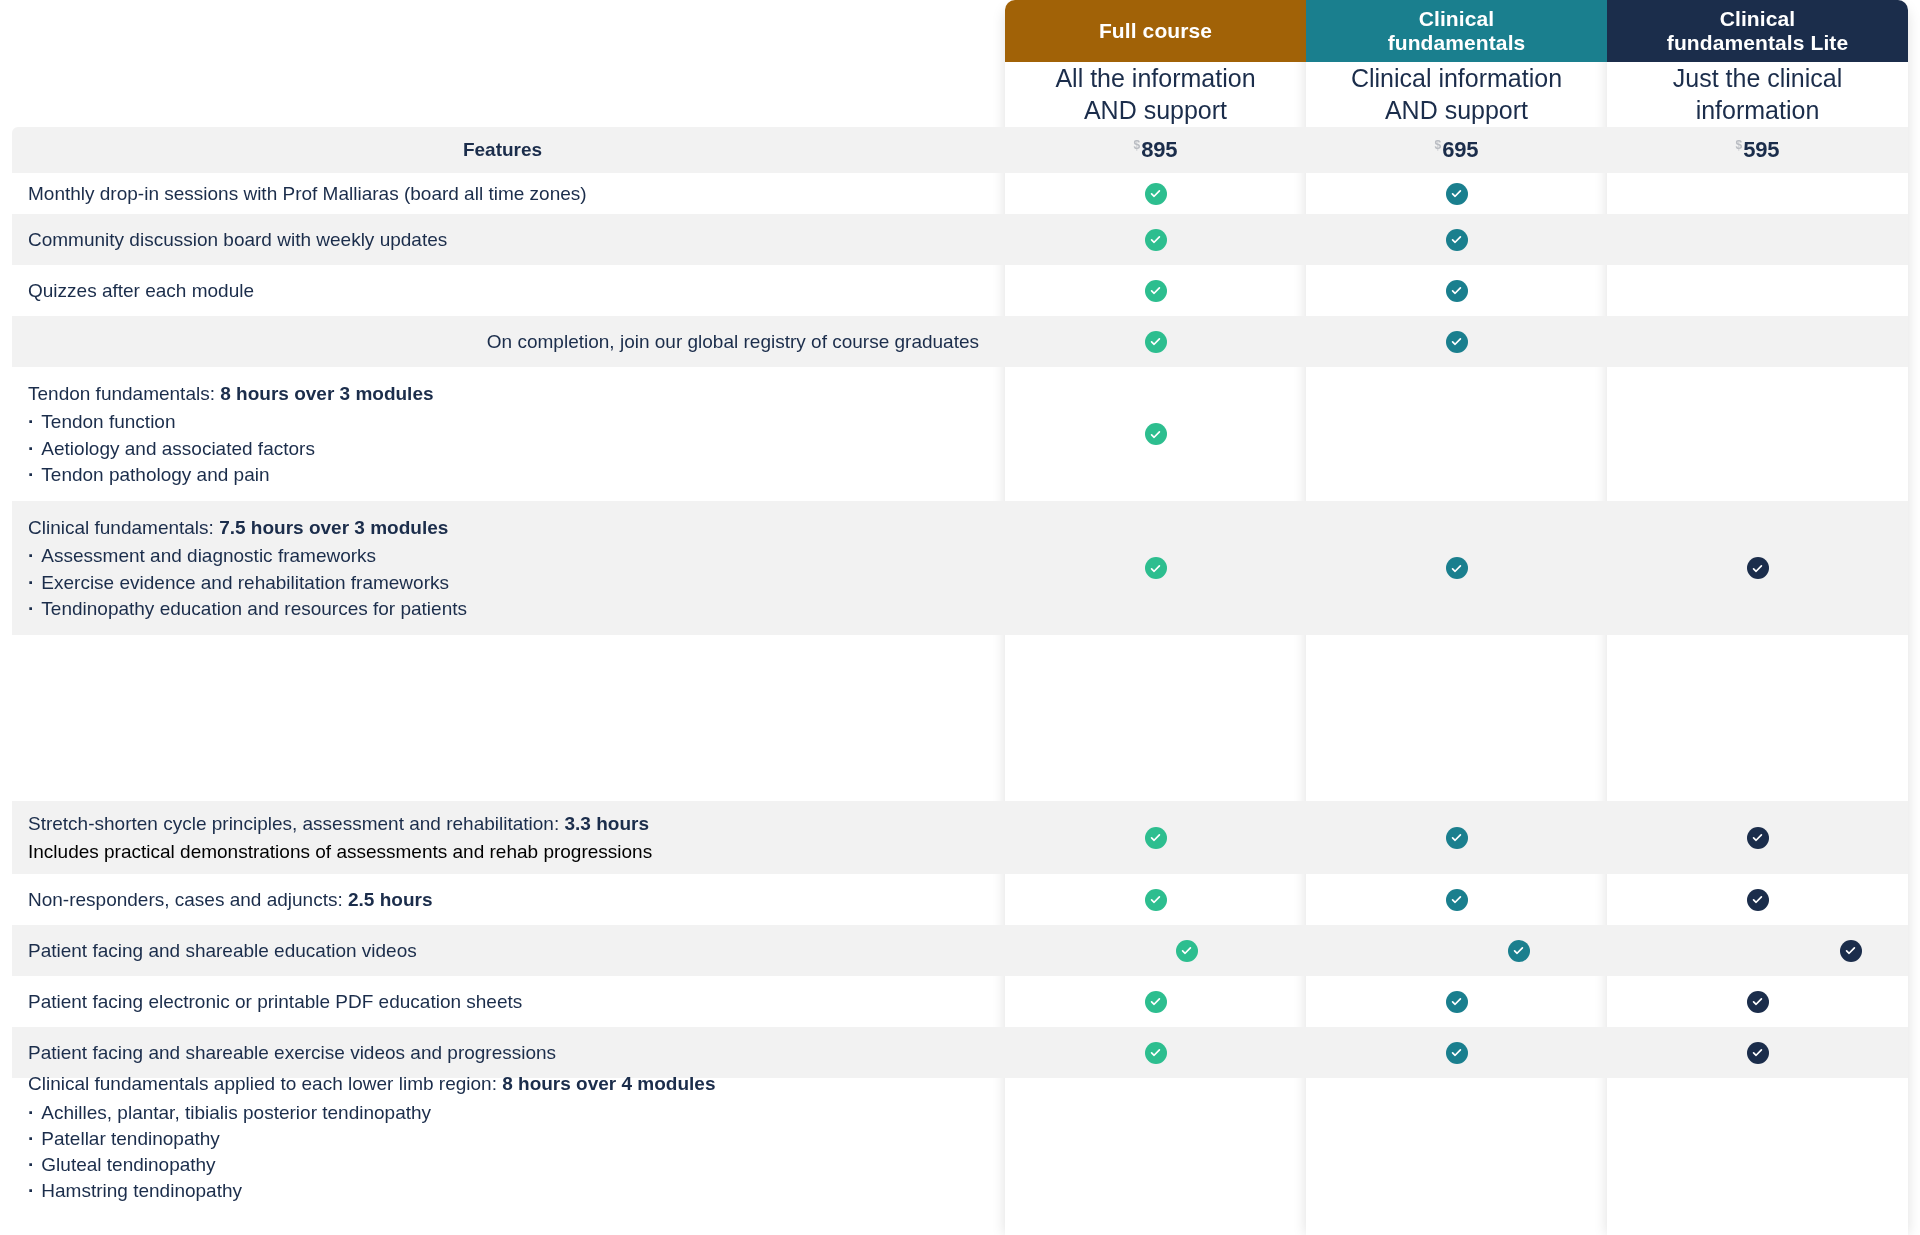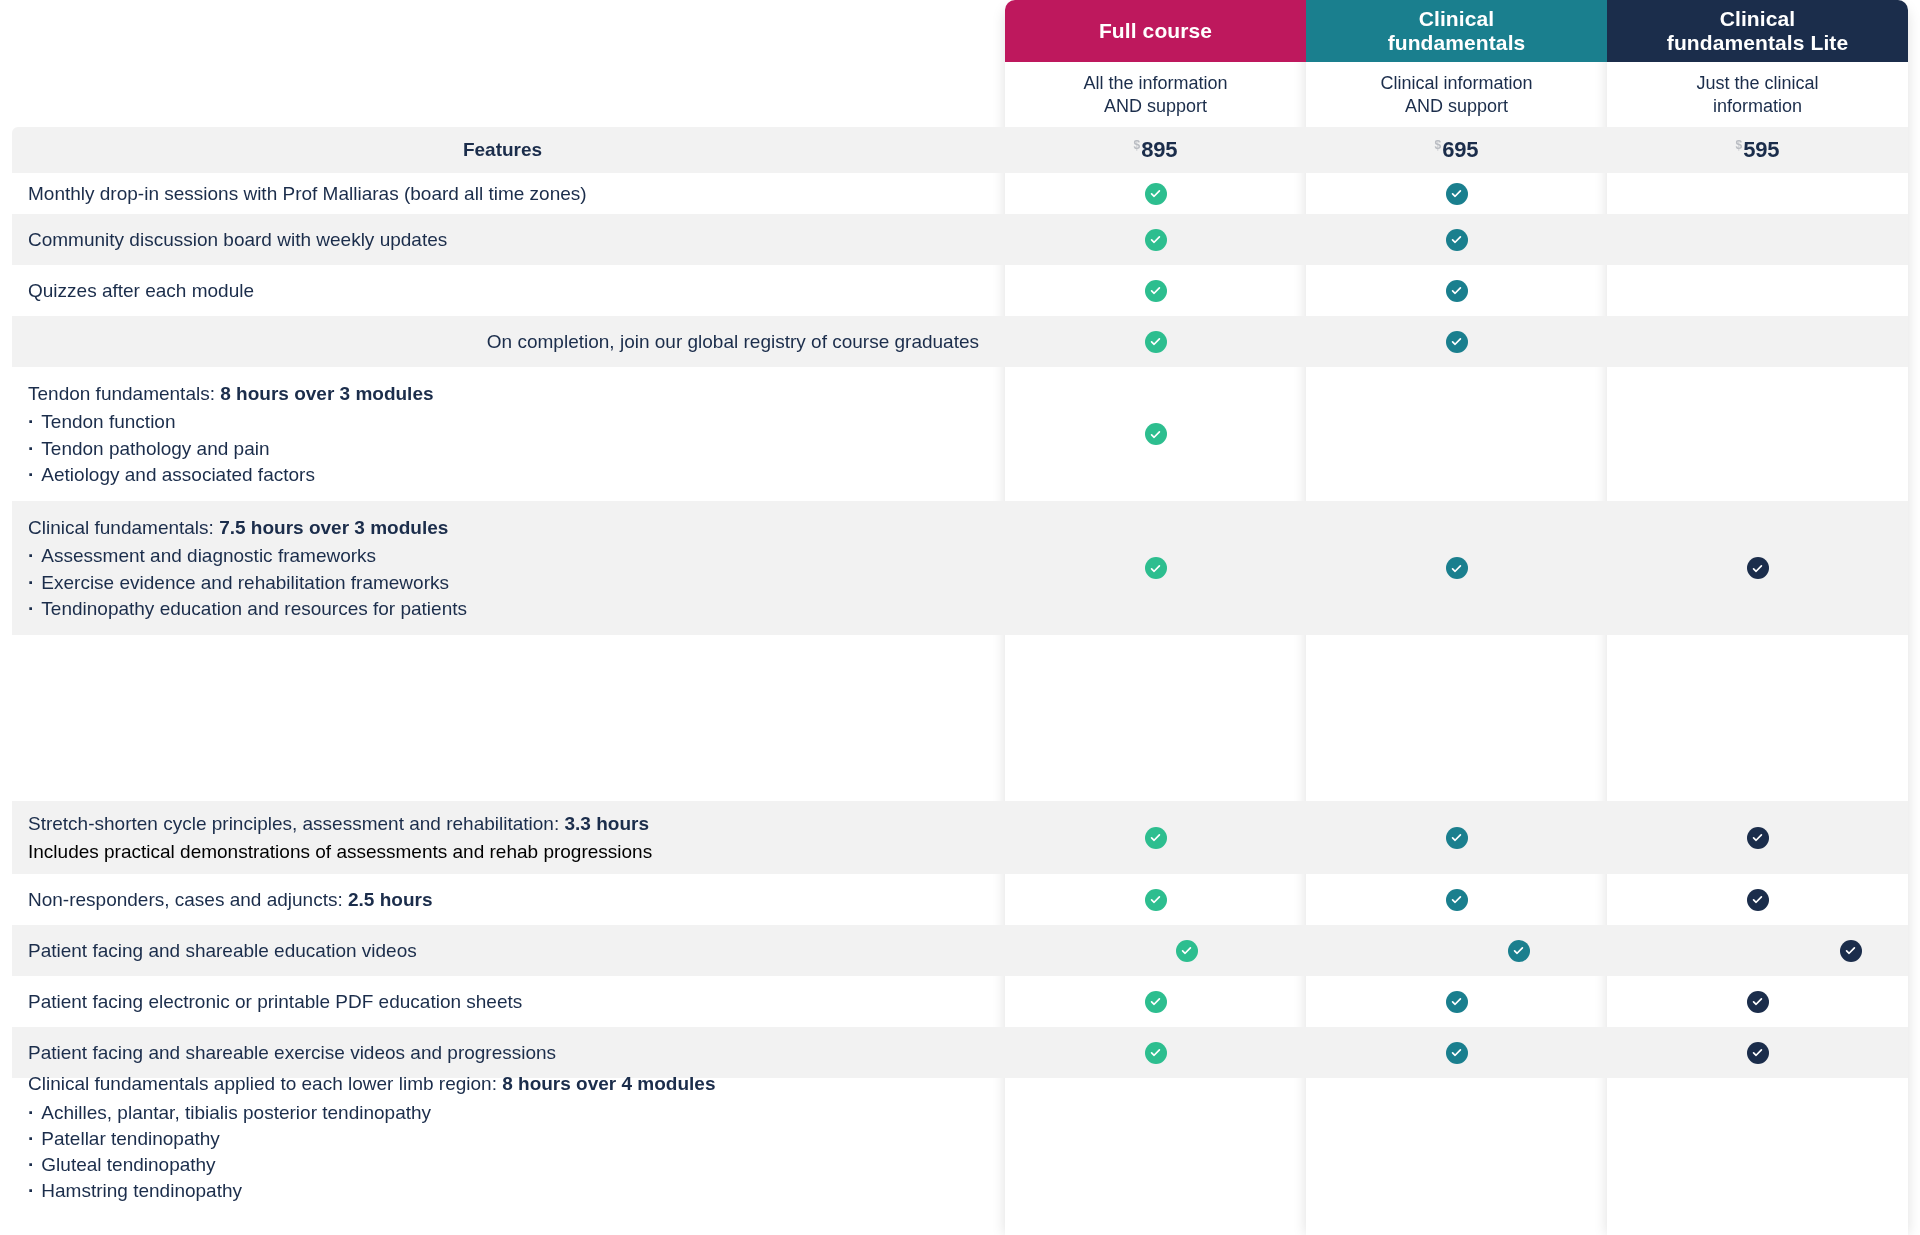--- a/index.html
+++ b/index.html
@@ -115,40 +115,40 @@
     text-align: center;
     color: #ffffff;
     font-weight: 700;
     font-size: 21px;
     line-height: 1.12;
     letter-spacing: 0.1px;
     position: relative;
     z-index: 3;
     padding: 0 10px;
   }
-  .plan-head.h0 { background: #be185d; border-radius: 10px 0 0 0; }
+  .plan-head.h0 { background: #a16207; border-radius: 10px 0 0 0; }
   .plan-head.h1 { background: #1a7f8e; }
   .plan-head.h2 { background: #1b2d4b; border-radius: 0 10px 0 0; }
 
   .tagline-row {
     display: flex;
     width: 1920px;
     height: 65px;
     position: relative;
   }
   .tagline-spacer { width: 1005px; flex: 0 0 1005px; }
   .plan-tagline {
     width: 301px;
     flex: 0 0 301px;
     display: flex;
     align-items: center;
     justify-content: center;
     text-align: center;
     color: #1b2d4b;
-    font-size: 18px;
+    font-size: 25px;
     line-height: 1.25;
     position: relative;
     z-index: 3;
     padding: 0 14px;
   }
 
   
   .featprice-row {
     display: flex;
     width: 1920px;
@@ -407,22 +407,22 @@
           <div class="cell-check">
             <span class="check-empty"></span>
           </div>
         </div>
         <div class="row" style="height: 134px;">
           <div class="cell-feature">
             <div class="feat-block">
               <div class="feat-title">Tendon fundamentals: <b>8 hours over 3 modules</b></div>
               <ul class="feat-list">
                 <li>Tendon function</li>
+                <li>Aetiology and associated factors</li>
                 <li>Tendon pathology and pain</li>
-                <li>Aetiology and associated factors</li>
               </ul>
             </div>
           </div>
           <div class="cell-check">
             <span class="check c0">
               <svg width="13" height="13" viewBox="0 0 16 16" aria-hidden="true">
                 <path d="M3.2 8.4 L6.3 11.4 L12.8 4.8" fill="none" stroke="#ffffff" stroke-width="2.1" stroke-linecap="round" stroke-linejoin="round"></path>
               </svg>
             </span>
           </div>

